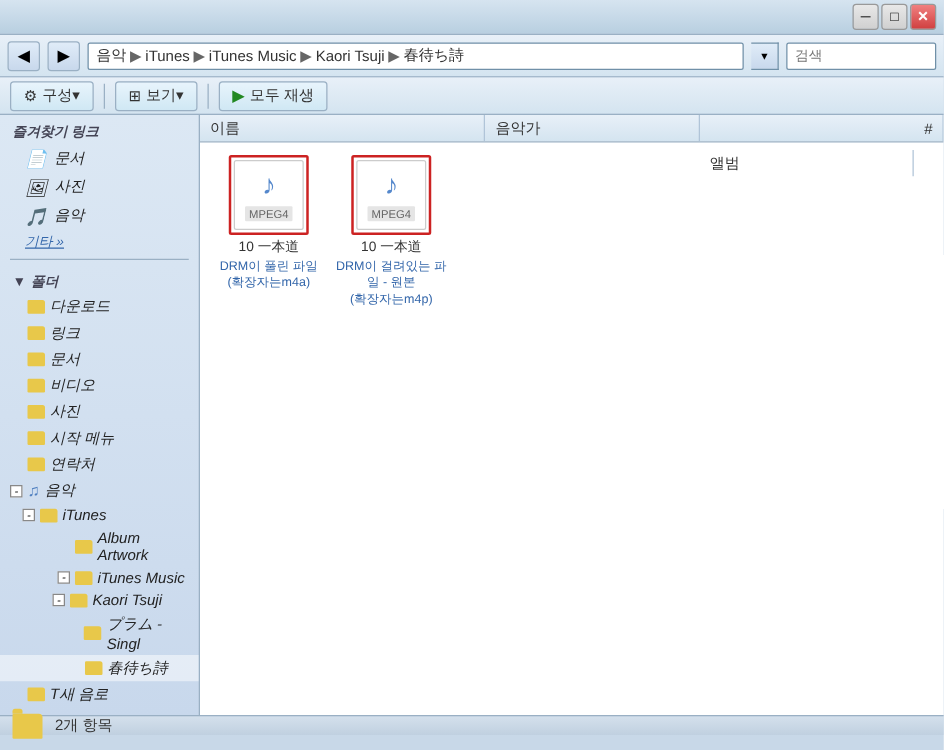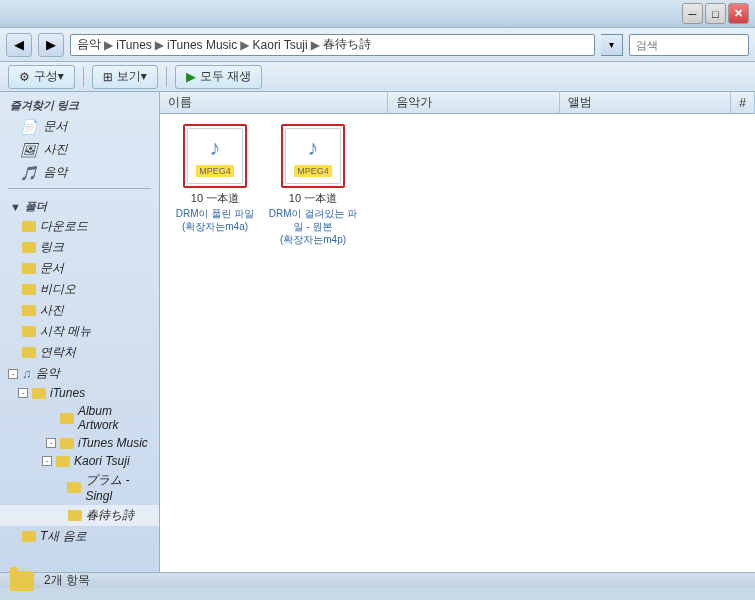--- a/index.html
+++ b/index.html
@@ -184,21 +184,21 @@
       flex-direction: column;
       overflow: hidden;
     }
 
     
     .col-header {
       height: 22px;
       background: linear-gradient(to bottom, #e8f0f8, #d4e4f0);
       border-bottom: 1px solid #9ab0c4;
       display: flex;
-      align-items: flex-end;
+      align-items: flex-start;
       font-size: 12px;
       color: #333;
     }
     .col-header-cell {
       padding: 0 8px;
       height: 100%;
       display: flex;
       align-items: center;
       border-right: 1px solid #b0c4d8;
       cursor: pointer;
@@ -240,21 +240,21 @@
       display: flex;
       flex-direction: column;
       align-items: center;
       justify-content: center;
       border-radius: 2px;
       position: relative;
     }
     .file-type-label {
       font-size: 9px;
       color: #666;
-      background: #fde047;
+      background: #e5e5e5;
       padding: 1px 3px;
       border-radius: 1px;
       margin-top: 4px;
     }
     .file-name {
       font-size: 11px;
       color: #333;
       text-align: right;
       margin-top: 3px;
       line-height: 1.3;
@@ -394,20 +394,21 @@
       <span>문서</span>
     </div>
     <div class="sidebar-item">
       <span style="font-size:14px;">🖼</span>
       <span>사진</span>
     </div>
     <div class="sidebar-item">
       <span style="font-size:14px;">🎵</span>
       <span>음악</span>
     </div>
+    <div class="more-link">기타 »</div>
 
     <div class="sidebar-sep"></div>
 
     <div class="sidebar-section-title">
       <span>▼</span>
       <span>폴더</span>
     </div>
 
     <div class="tree-item">
       <span style="width:10px;display:inline-block;"></span>

